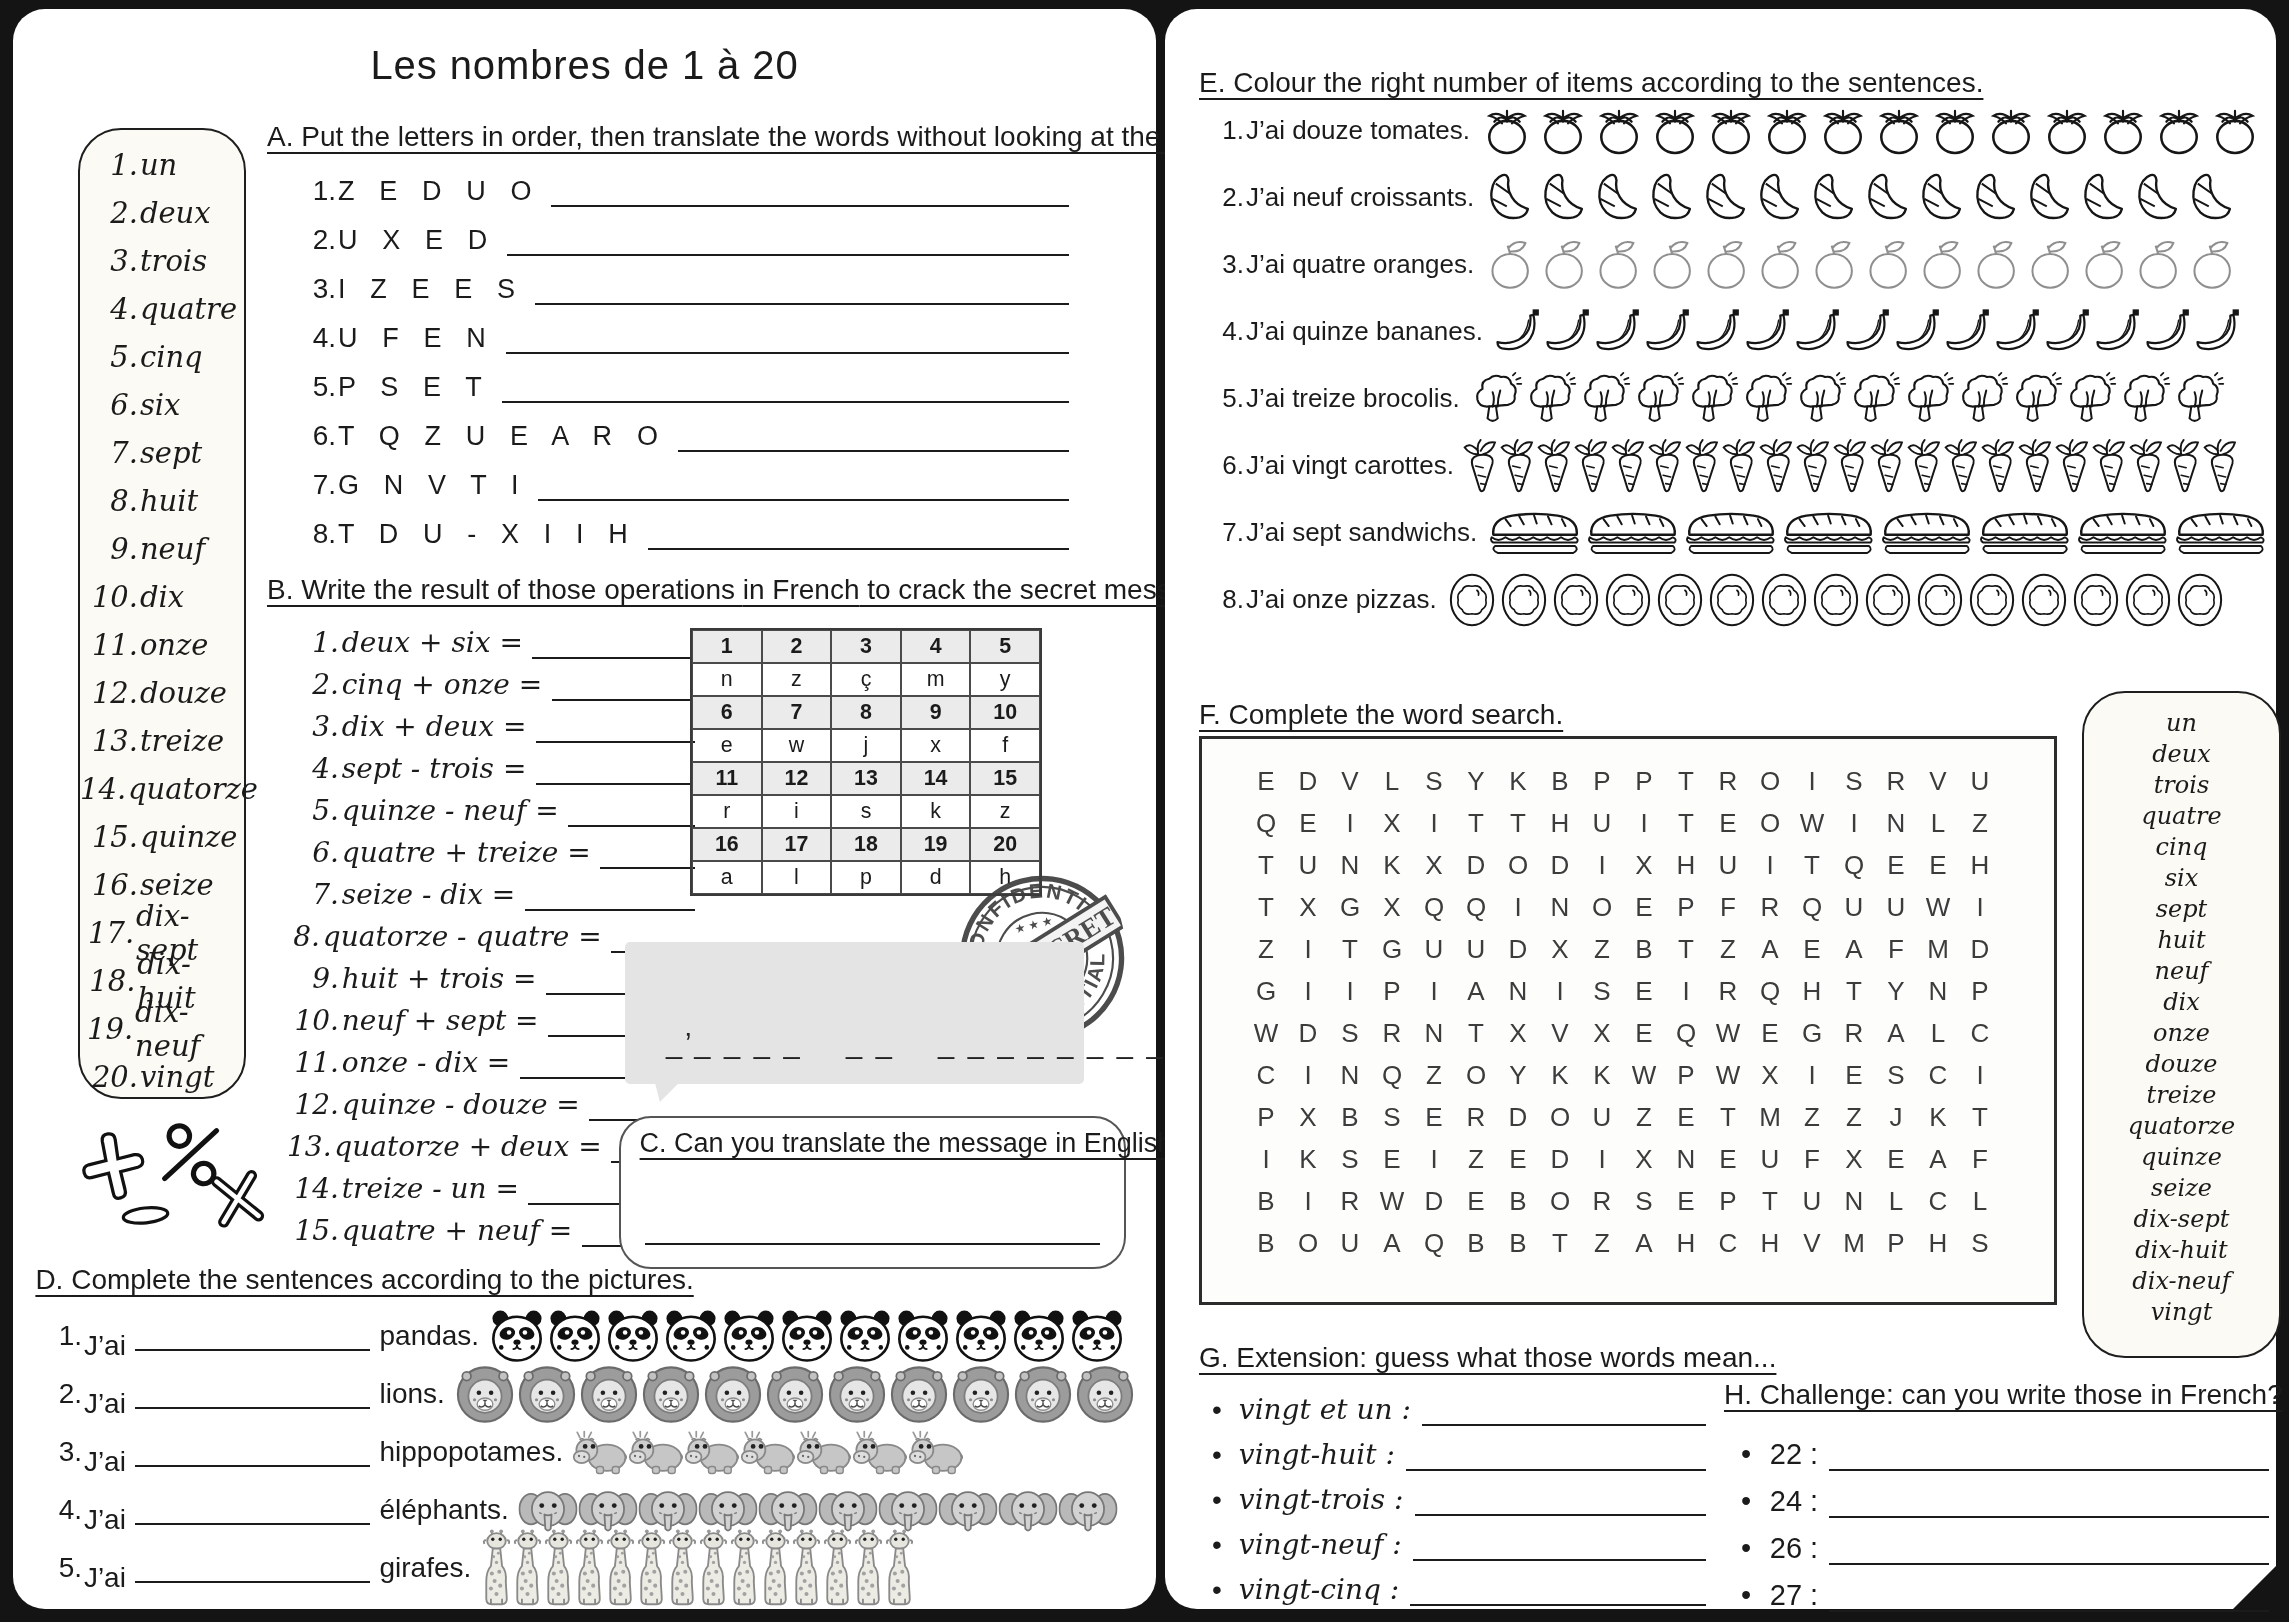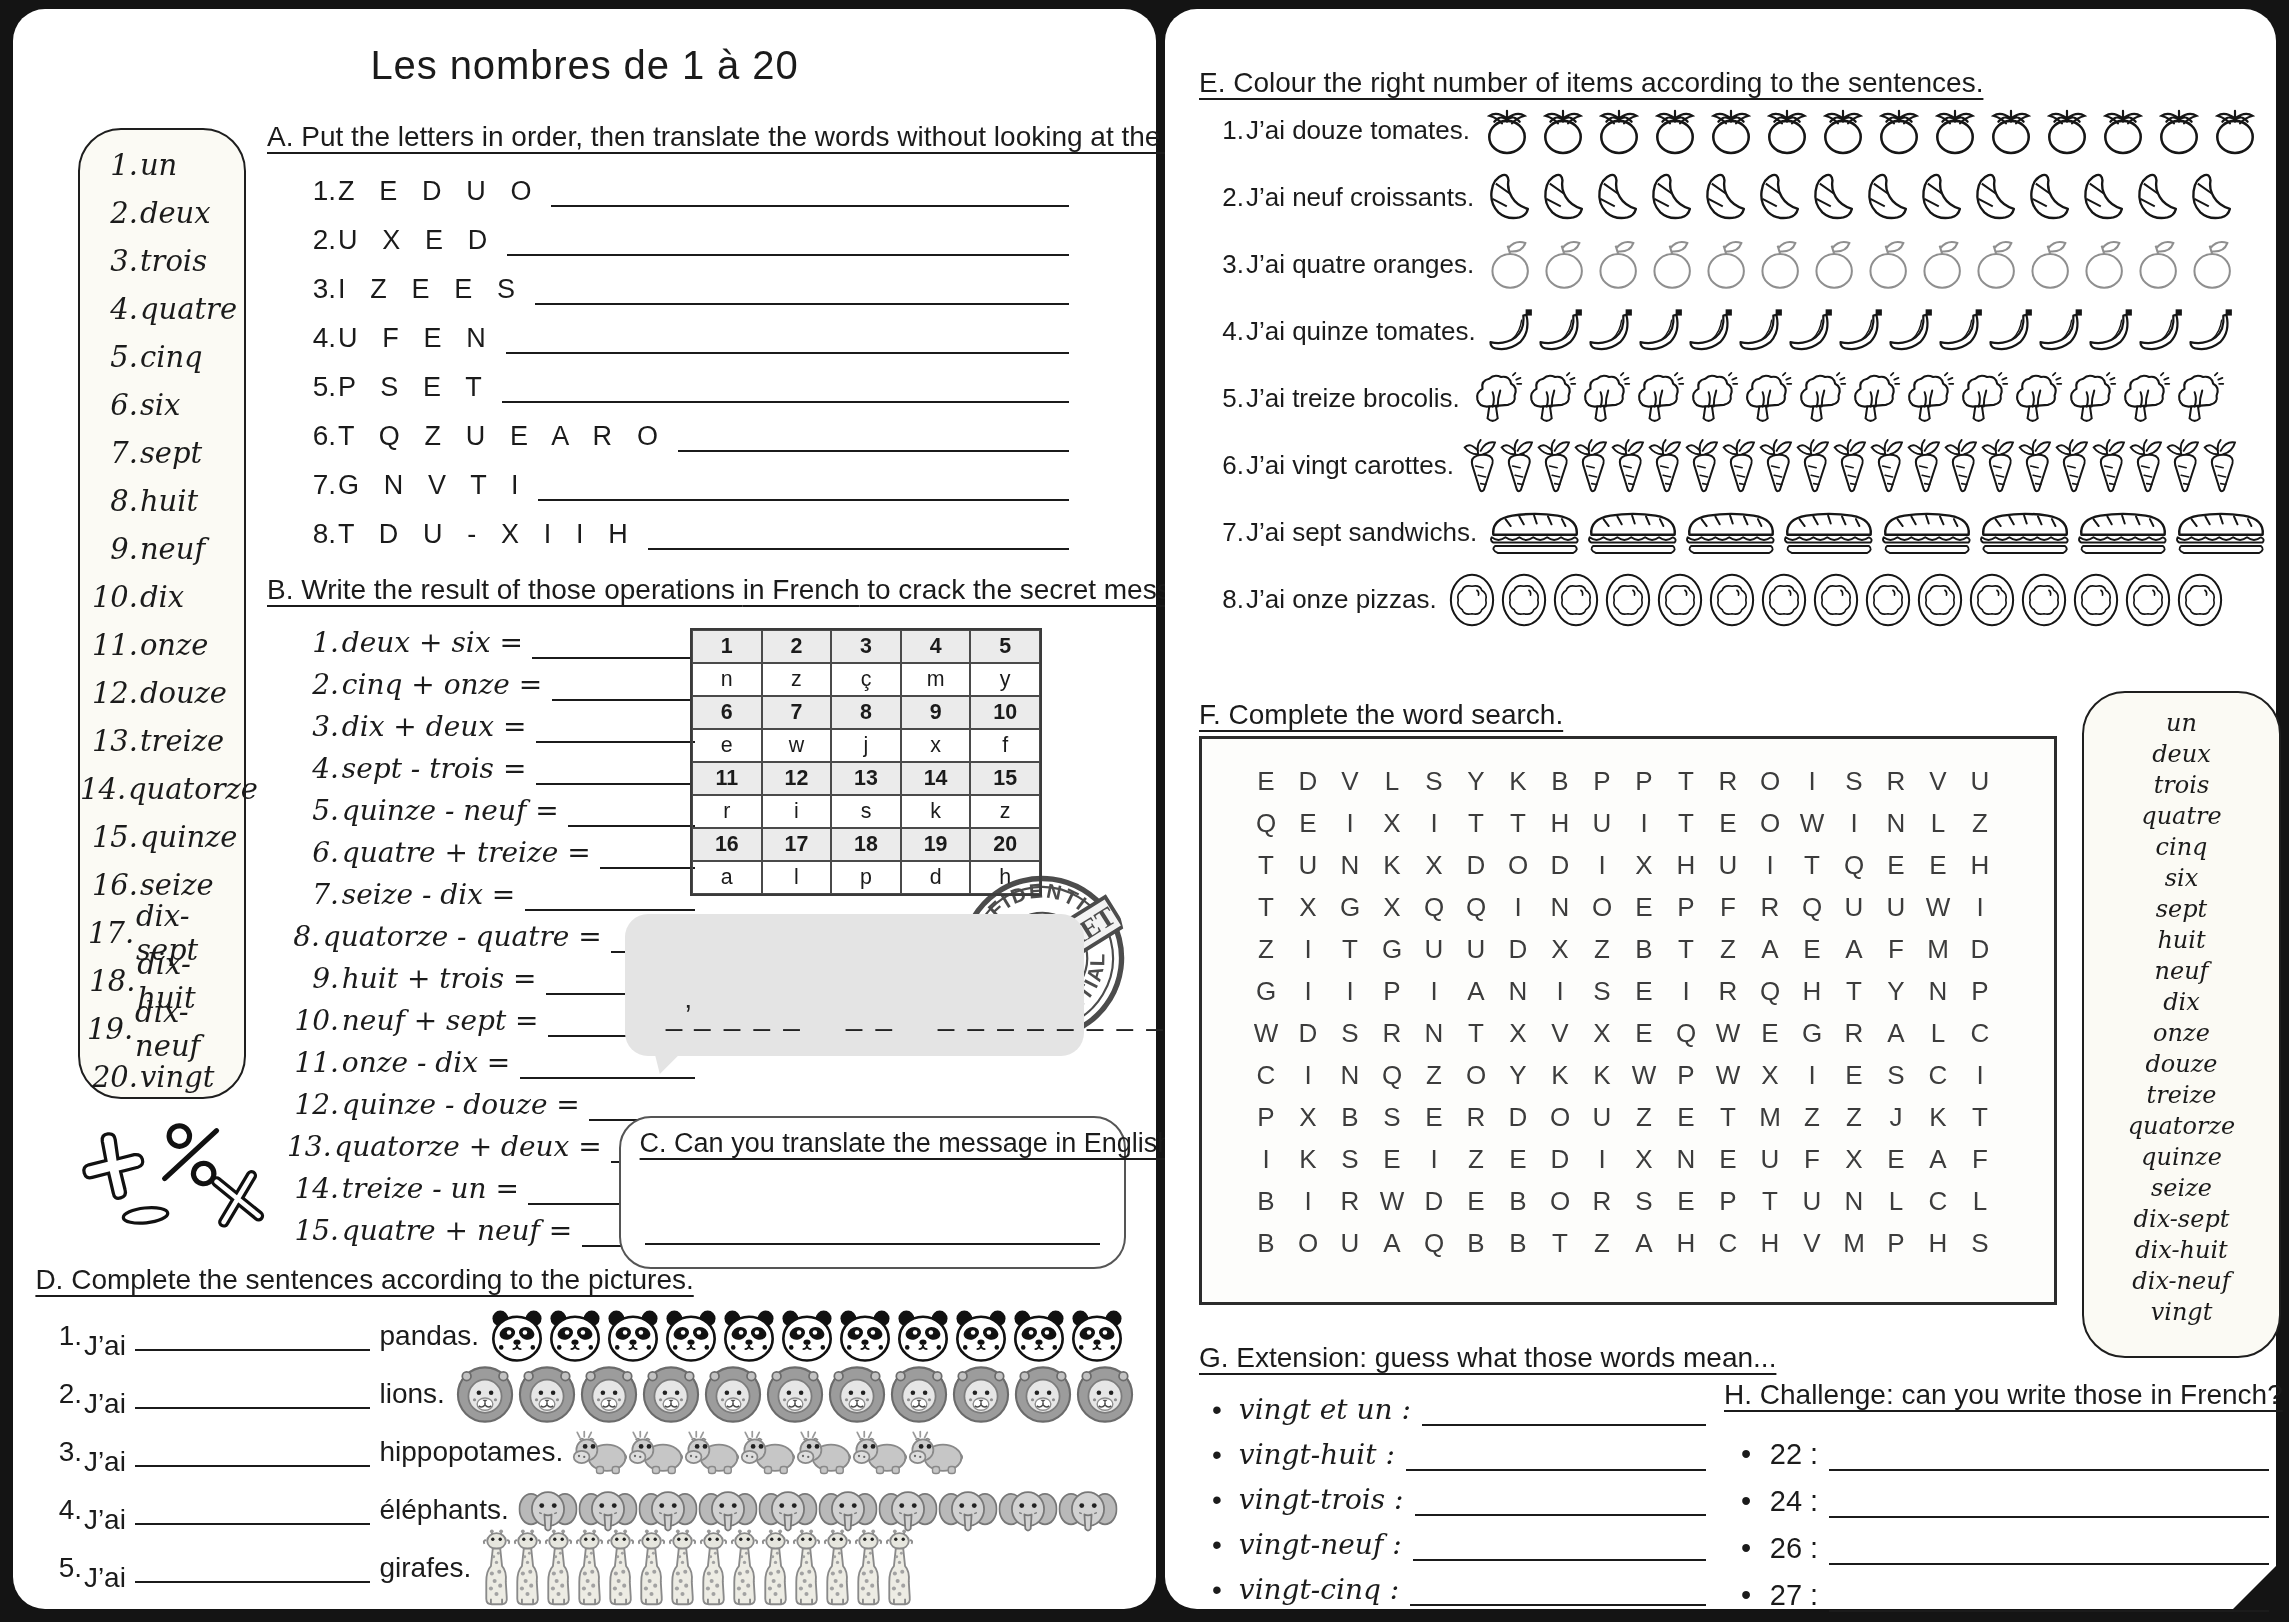--- a/index.html
+++ b/index.html
@@ -39,21 +39,21 @@
   .op-text{margin-left:2.8px;white-space:nowrap;}
   .op-blank{flex:1;height:34px;margin-left:9.3px;min-width:84px;}
 
   .cipher{position:absolute;left:677px;top:619px;width:352px;border:2.3px solid #3a3a3a;box-sizing:border-box;}
   .cipher-row{display:grid;grid-template-columns:repeat(5,1fr);}
   .cipher-cell{border:1.4px solid #4a4a4a;text-align:center;height:31px;line-height:31px;font-size:21.4px;}
   .cipher-nums .cipher-cell{background:#ebebeb;font-weight:bold;}
 
   .stamp{position:absolute;left:943px;top:863px;width:172px;height:172px;transform:rotate(-14deg);opacity:.92;}
 
-  .bubble{position:absolute;left:612px;top:905px;width:459px;height:142px;background:#e4e4e4;border-radius:23px;}
+  .bubble{position:absolute;left:612px;top:933px;width:459px;height:142px;background:#e4e4e4;border-radius:5px;}
   .bubble:after{content:"";position:absolute;left:24px;bottom:-18.6px;width:0;height:0;
     border-left:13px solid transparent;border-right:24px solid transparent;border-top:32px solid #e4e4e4;transform:rotate(8deg);}
   .bubble-text{position:absolute;left:41px;bottom:24px;font-size:29px;letter-spacing:2.8px;white-space:pre;color:#222;}
 
   .sec-c{position:absolute;left:606px;top:1107px;width:507px;height:153px;border:2.3px solid #555;border-radius:32px;box-sizing:border-box;background:#fff;}
   .sec-c .heading{left:18.6px;top:9.3px;font-size:27px;}
   .c-line{position:absolute;left:24px;right:24px;bottom:22.4px;border-bottom:2.3px solid #1b1b1b;}
 
   .doodle{position:absolute;left:58px;top:1106px;width:203px;height:132px;}
 
@@ -950,21 +950,21 @@
               <use href="#sym-orange"></use>
             </svg>
             <svg class="icon icon-orange" viewBox="0 0 58 62" width="54" height="58">
               <use href="#sym-orange"></use>
             </svg>
           </span>
   </div>
 
   <div class="e-row">
     <span class="e-idx">4.</span>
-    <span class="e-text">J’ai quinze tomates.</span>
+    <span class="e-text">J’ai quinze bananes.</span>
     <span class="icon-strip">
             <svg class="icon icon-banana" viewBox="0 0 54 56" width="50" height="52">
               <use href="#sym-banana"></use>
             </svg>
             <svg class="icon icon-banana" viewBox="0 0 54 56" width="50" height="52">
               <use href="#sym-banana"></use>
             </svg>
             <svg class="icon icon-banana" viewBox="0 0 54 56" width="50" height="52">
               <use href="#sym-banana"></use>
             </svg>

